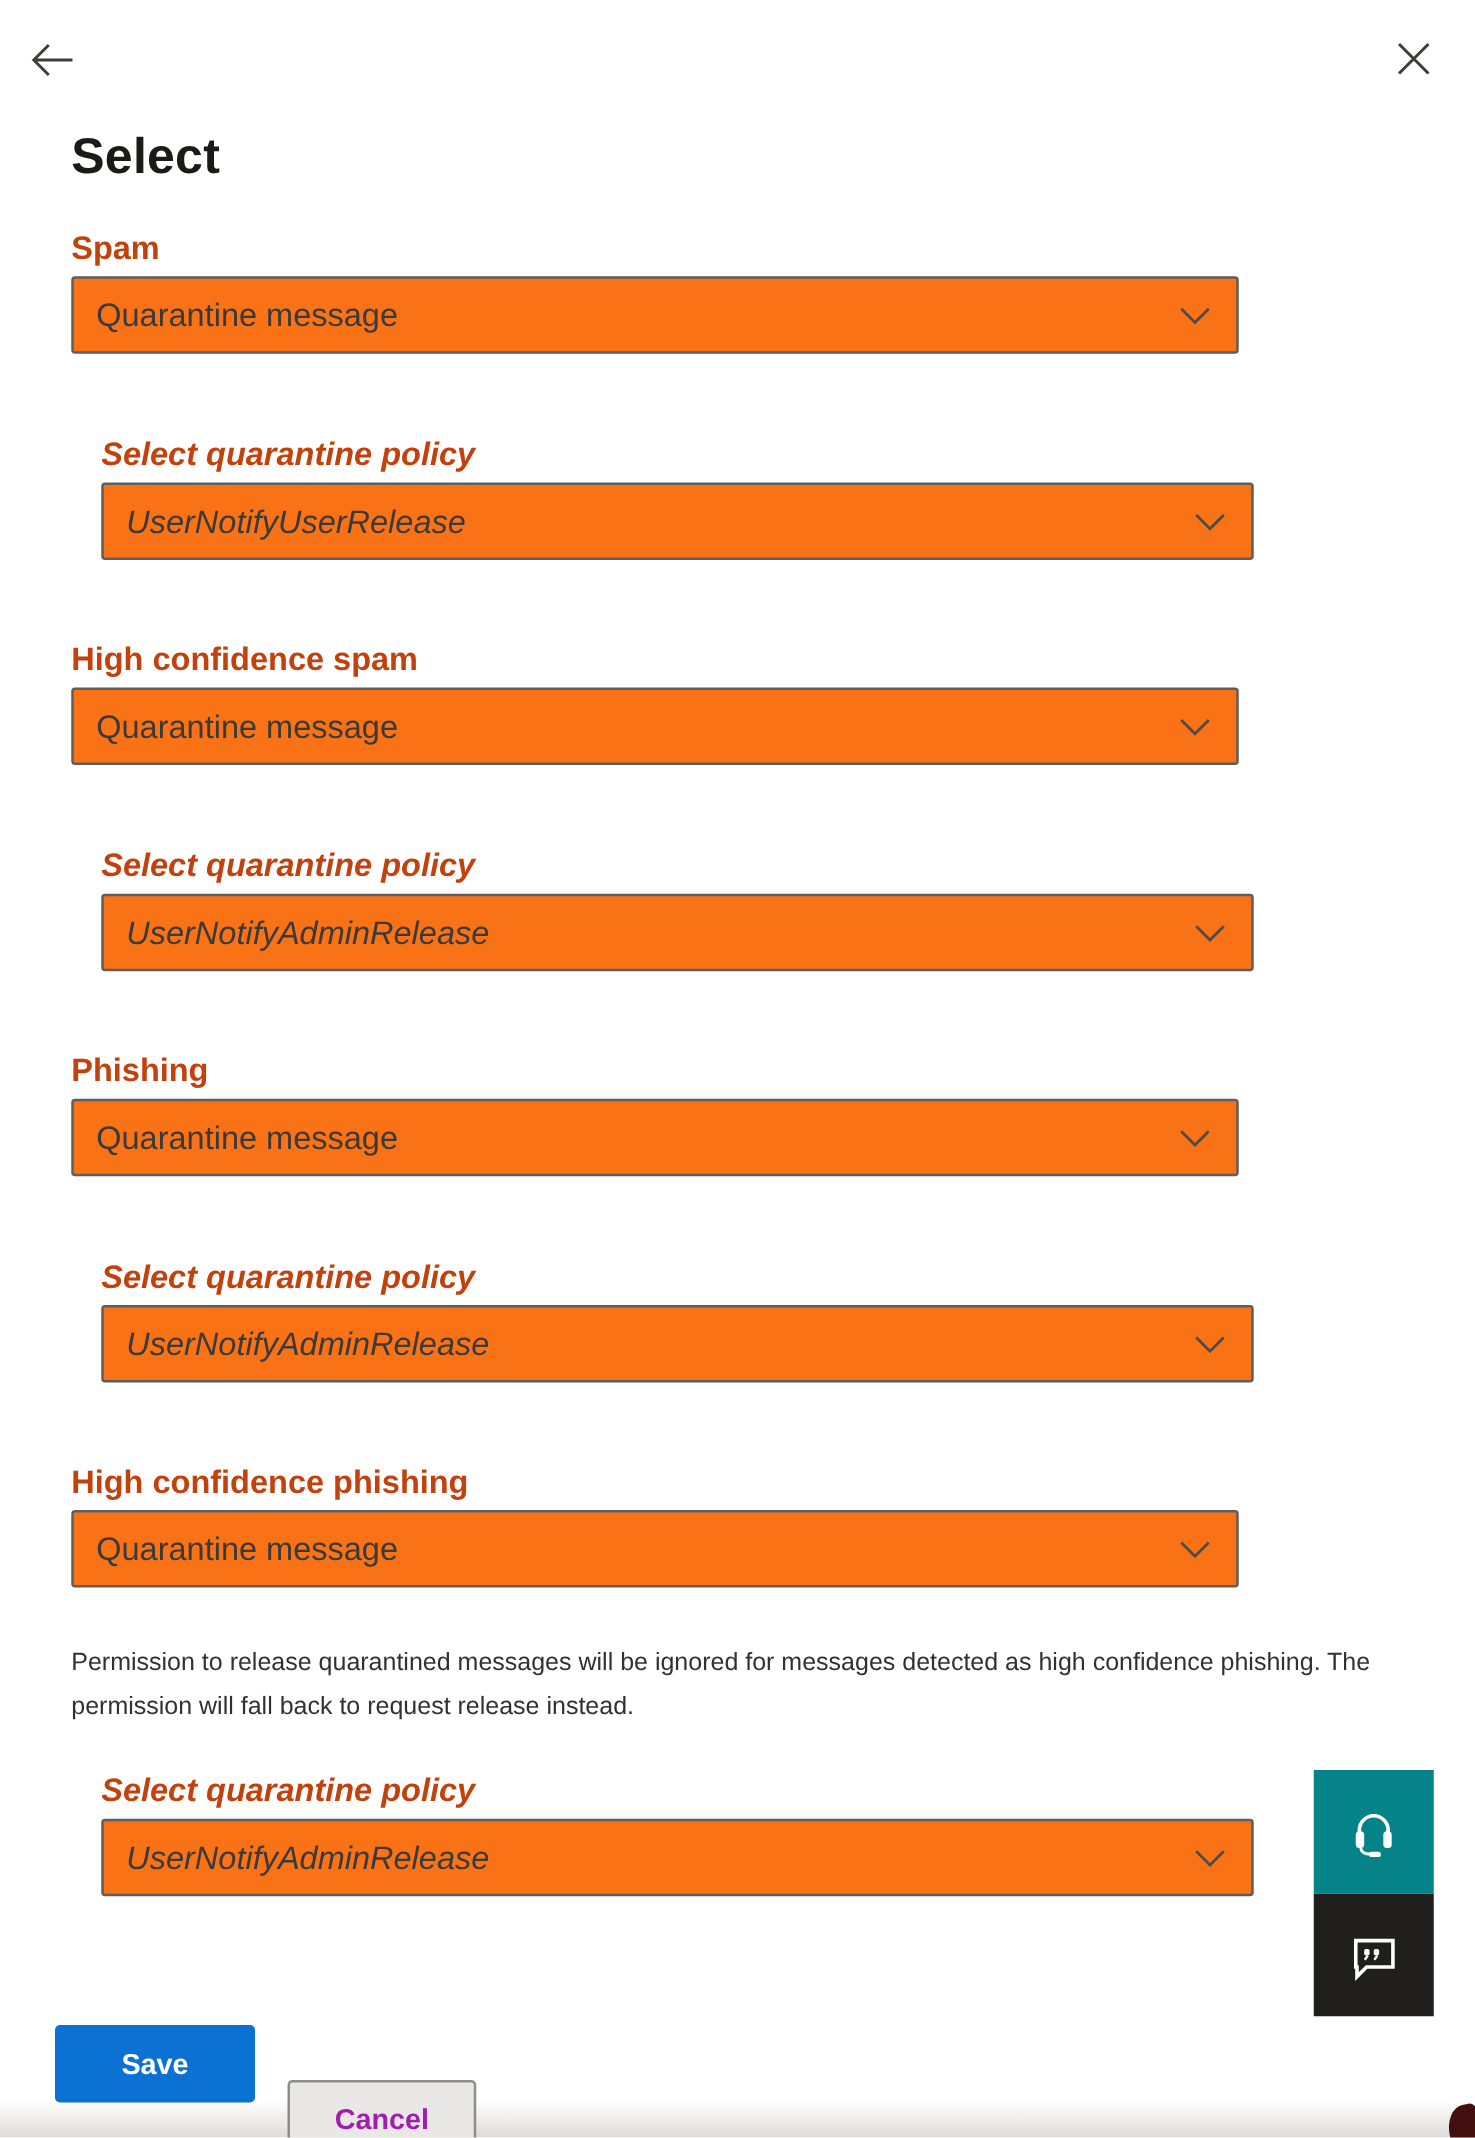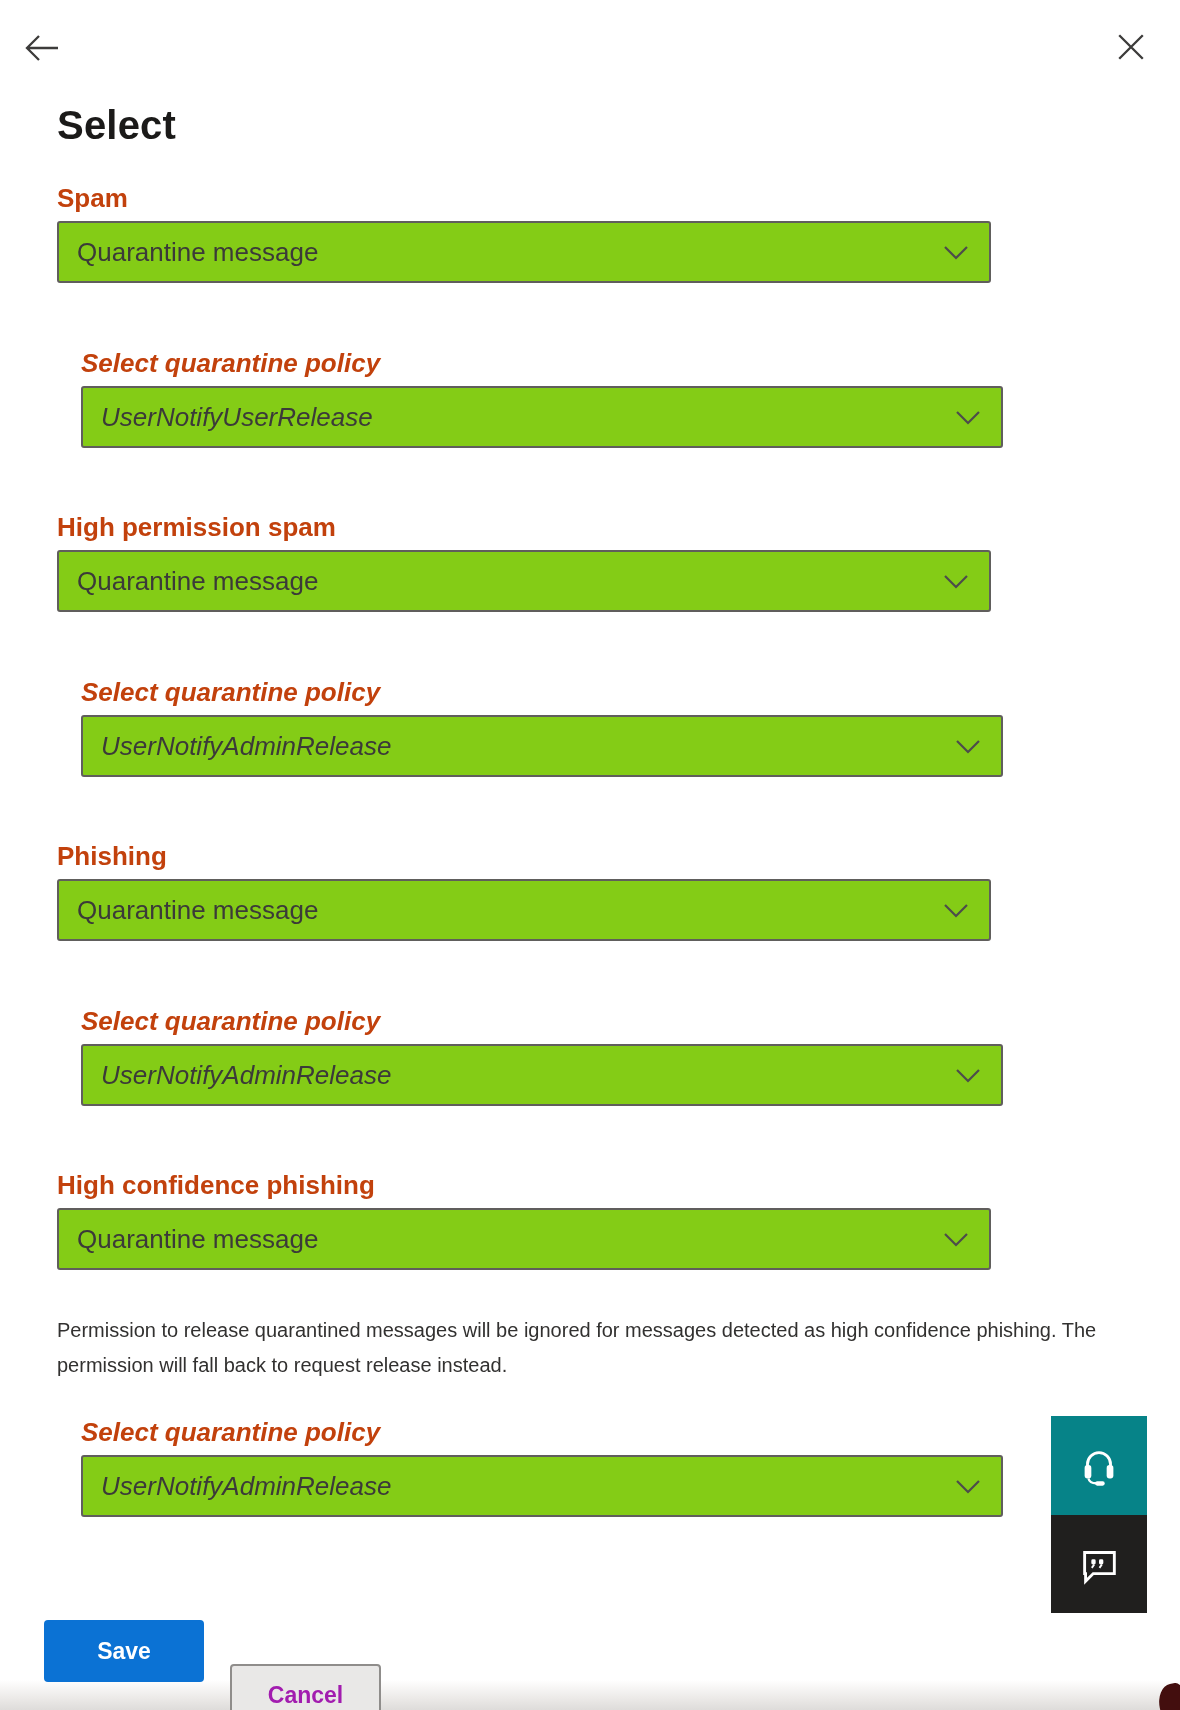--- a/index.html
+++ b/index.html
@@ -33,21 +33,21 @@
   }
   .section-label { margin-top: 65px; }
   .section-label.first { margin-top: 38px; }
   .policy { margin-left: 24px; font-style: italic; }
   .policy-label { margin-top: 66px; }
   .policy-label.after-note { margin-top: 35px; }
 
   .dd {
     margin-top: 9px;
     width: 934px; height: 62px;
-    background: #84cc16;
+    background: #f97316;
     border: 2px solid #605e5c;
     border-radius: 3px;
     display: flex; align-items: center; justify-content: space-between;
     padding: 0 20px 0 18px;
     cursor: pointer;
   }
   .policy .dd { width: 922px; }
   .dd-value { font-size: 26px; color: #3b3a39; }
   .chev { flex: 0 0 auto; }
 
@@ -127,21 +127,21 @@
   <div class="policy">
     <div class="field-label policy-label">Select quarantine policy</div>
     <div class="dd">
       <span class="dd-value">UserNotifyUserRelease</span>
       <svg class="chev" width="26" height="15" viewBox="0 0 26 15" fill="none" stroke="#4d4c4b" stroke-width="2.2">
           <path d="M2 2 L13 13 L24 2"></path>
         </svg>
     </div>
   </div>
 
-  <div class="field-label section-label">High permission spam</div>
+  <div class="field-label section-label">High confidence spam</div>
   <div class="dd">
     <span class="dd-value">Quarantine message</span>
     <svg class="chev" width="26" height="15" viewBox="0 0 26 15" fill="none" stroke="#4d4c4b" stroke-width="2.2">
         <path d="M2 2 L13 13 L24 2"></path>
       </svg>
   </div>
   <div class="policy">
     <div class="field-label policy-label">Select quarantine policy</div>
     <div class="dd">
       <span class="dd-value">UserNotifyAdminRelease</span>

